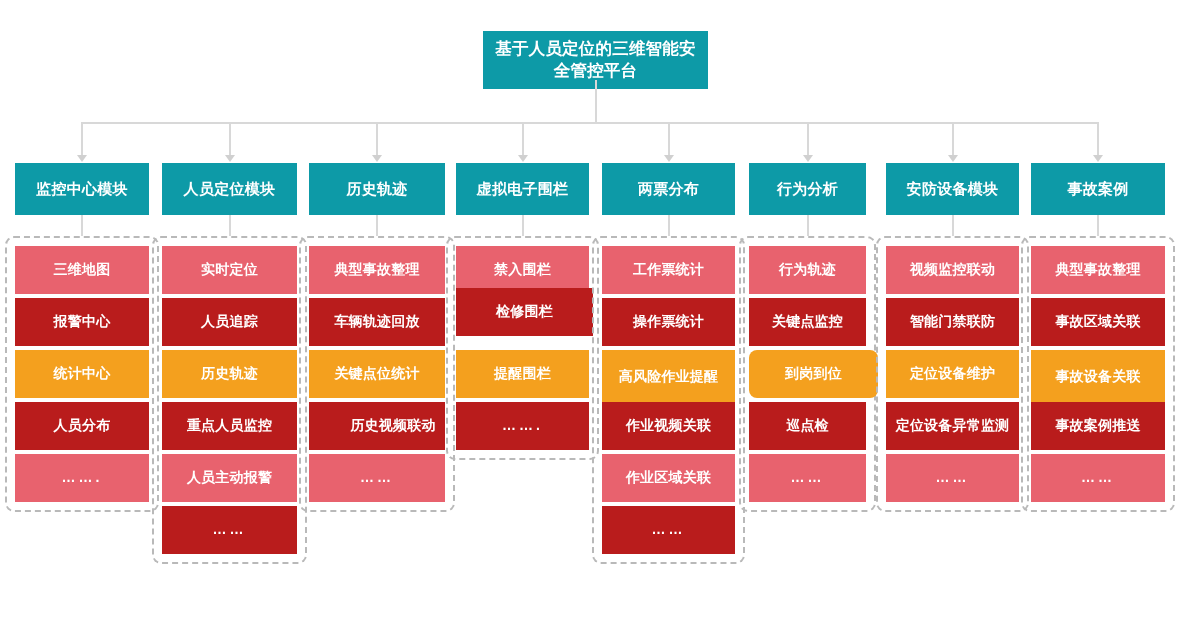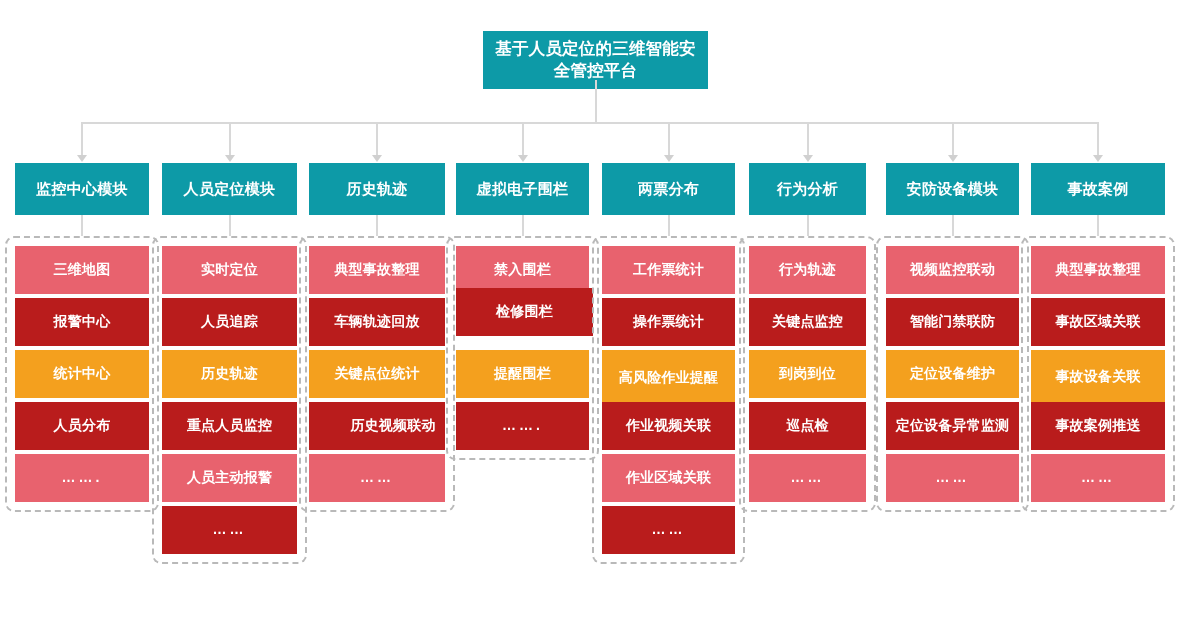--- a/index.html
+++ b/index.html
@@ -167,29 +167,29 @@
       <div class="col-header" style="left: 456px; width: 133px;">虚拟电子围栏</div>
       <div class="group-box" style="left: 446px; top: 236px; width: 153px; height: 224px;"></div>
       <div class="chip red" style="left: 456px; width: 133px; top: 246px; height: 48px;">禁入围栏</div>
       <div class="chip teal" style="left: 456px; width: 137px; top: 288px; height: 48px;">检修围栏</div>
       <div class="chip amber" style="left: 456px; width: 133px; top: 350px; height: 48px;">提醒围栏</div>
       <div class="chip teal dots" style="left: 456px; width: 133px; top: 402px; height: 48px;">…….</div>
       <div class="col-header" style="left: 602px; width: 133px;">两票分布</div>
       <div class="group-box" style="left: 592px; top: 236px; width: 153px; height: 328px;"></div>
       <div class="chip red" style="left: 602px; width: 133px; top: 246px; height: 48px;">工作票统计</div>
       <div class="chip teal" style="left: 602px; width: 133px; top: 298px; height: 48px;">操作票统计</div>
-      <div class="chip amber" style="left: 602px; width: 133px; top: 350px; height: 56px;">高风险作业提醒</div>
+      <div class="chip amber" style="left: 602px; width: 133px; top: 350px; height: 56px; font-family: Liberation Mono, monospace;">高风险作业提醒</div>
       <div class="chip teal" style="left: 602px; width: 133px; top: 402px; height: 48px;">作业视频关联</div>
       <div class="chip red" style="left: 602px; width: 133px; top: 454px; height: 48px;">作业区域关联</div>
       <div class="chip teal dots" style="left: 602px; width: 133px; top: 506px; height: 48px;">……</div>
       <div class="col-header" style="left: 749px; width: 117px;">行为分析</div>
       <div class="group-box" style="left: 739px; top: 236px; width: 137px; height: 276px;"></div>
       <div class="chip red" style="left: 749px; width: 117px; top: 246px; height: 48px;">行为轨迹</div>
       <div class="chip teal" style="left: 749px; width: 117px; top: 298px; height: 48px;">关键点监控</div>
-      <div class="chip amber" style="left: 749px; width: 117px; top: 350px; height: 48px;">到岗到位</div>
+      <div class="chip amber" style="left: 749px; width: 129px; top: 350px; height: 48px; border-radius: 8px;">到岗到位</div>
       <div class="chip teal" style="left: 749px; width: 117px; top: 402px; height: 48px;">巡点检</div>
       <div class="chip red dots" style="left: 749px; width: 117px; top: 454px; height: 48px;">……</div>
       <div class="col-header" style="left: 886px; width: 133px;">安防设备模块</div>
       <div class="group-box" style="left: 876px; top: 236px; width: 153px; height: 276px;"></div>
       <div class="chip red" style="left: 886px; width: 133px; top: 246px; height: 48px;">视频监控联动</div>
       <div class="chip teal" style="left: 886px; width: 133px; top: 298px; height: 48px;">智能门禁联防</div>
       <div class="chip amber" style="left: 886px; width: 133px; top: 350px; height: 48px;">定位设备维护</div>
       <div class="chip teal" style="left: 886px; width: 133px; top: 402px; height: 48px;">定位设备异常监测</div>
       <div class="chip red dots" style="left: 886px; width: 133px; top: 454px; height: 48px;">……</div>
       <div class="col-header" style="left: 1031px; width: 134px;">事故案例</div>

